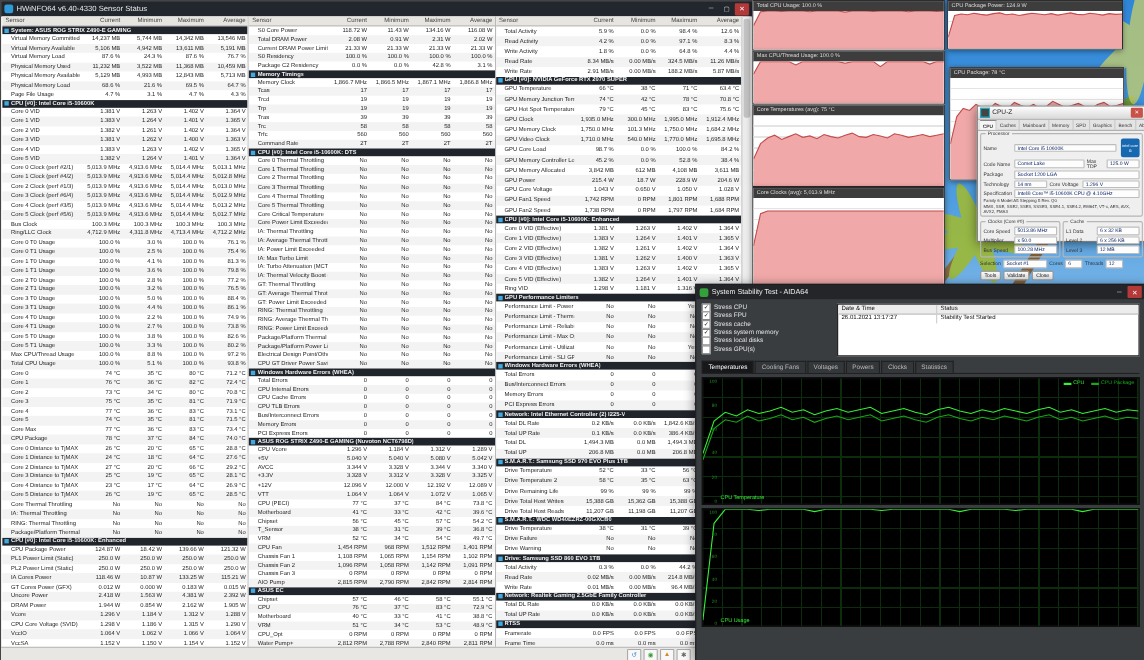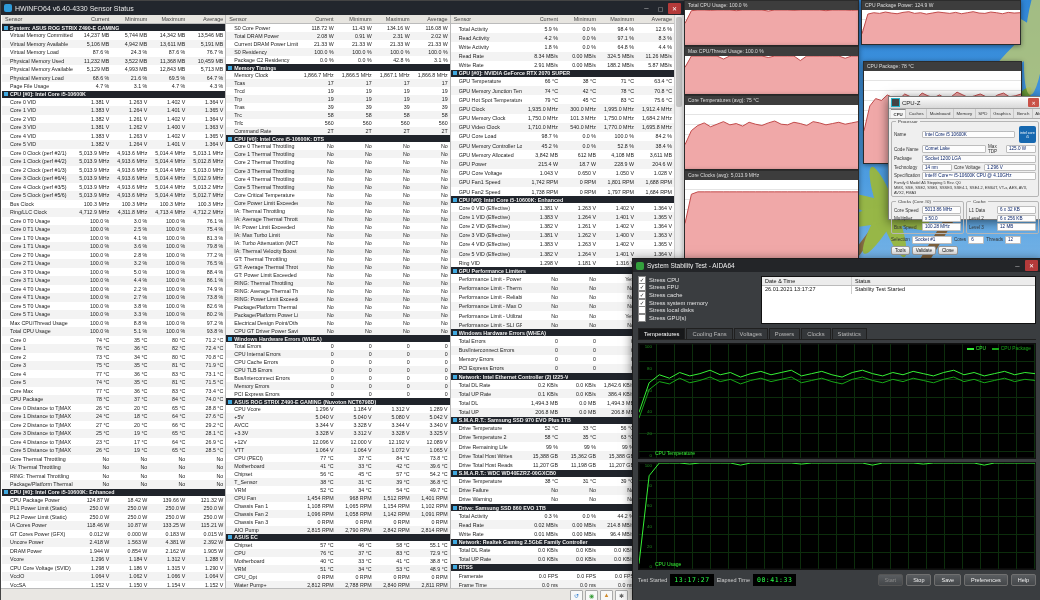--- a/index.html
+++ b/index.html
@@ -1802,27 +1802,13 @@
     <div class="ag-ticks">
         <span>100</span>
         <span>80</span>
         <span>60</span>
         <span>40</span>
         <span>20</span>
         <span>0</span>
       </div>
     <div class="ag-label">CPU Usage</div>
   </div>
-  <div class="ai-bottom">
-    <span class="lcd-lab">Test Started</span>
-    <span class="lcd">13:17:27</span>
-    <span class="lcd-lab">Elapsed Time</span>
-    <span class="lcd">00:41:33</span>
-    <span class="ai-spacer"></span>
-    <span id="aida-btns" style="display:flex;gap:3px">
-        <span class="ai-btn dis">Start</span>
-        <span class="ai-btn">Stop</span>
-        <span class="ai-btn">Save</span>
-        <span class="ai-btn">Preferences</span>
-        <span class="ai-btn">Help</span>
-      </span>
-  </div>
 </div>
 
 </body></html>

